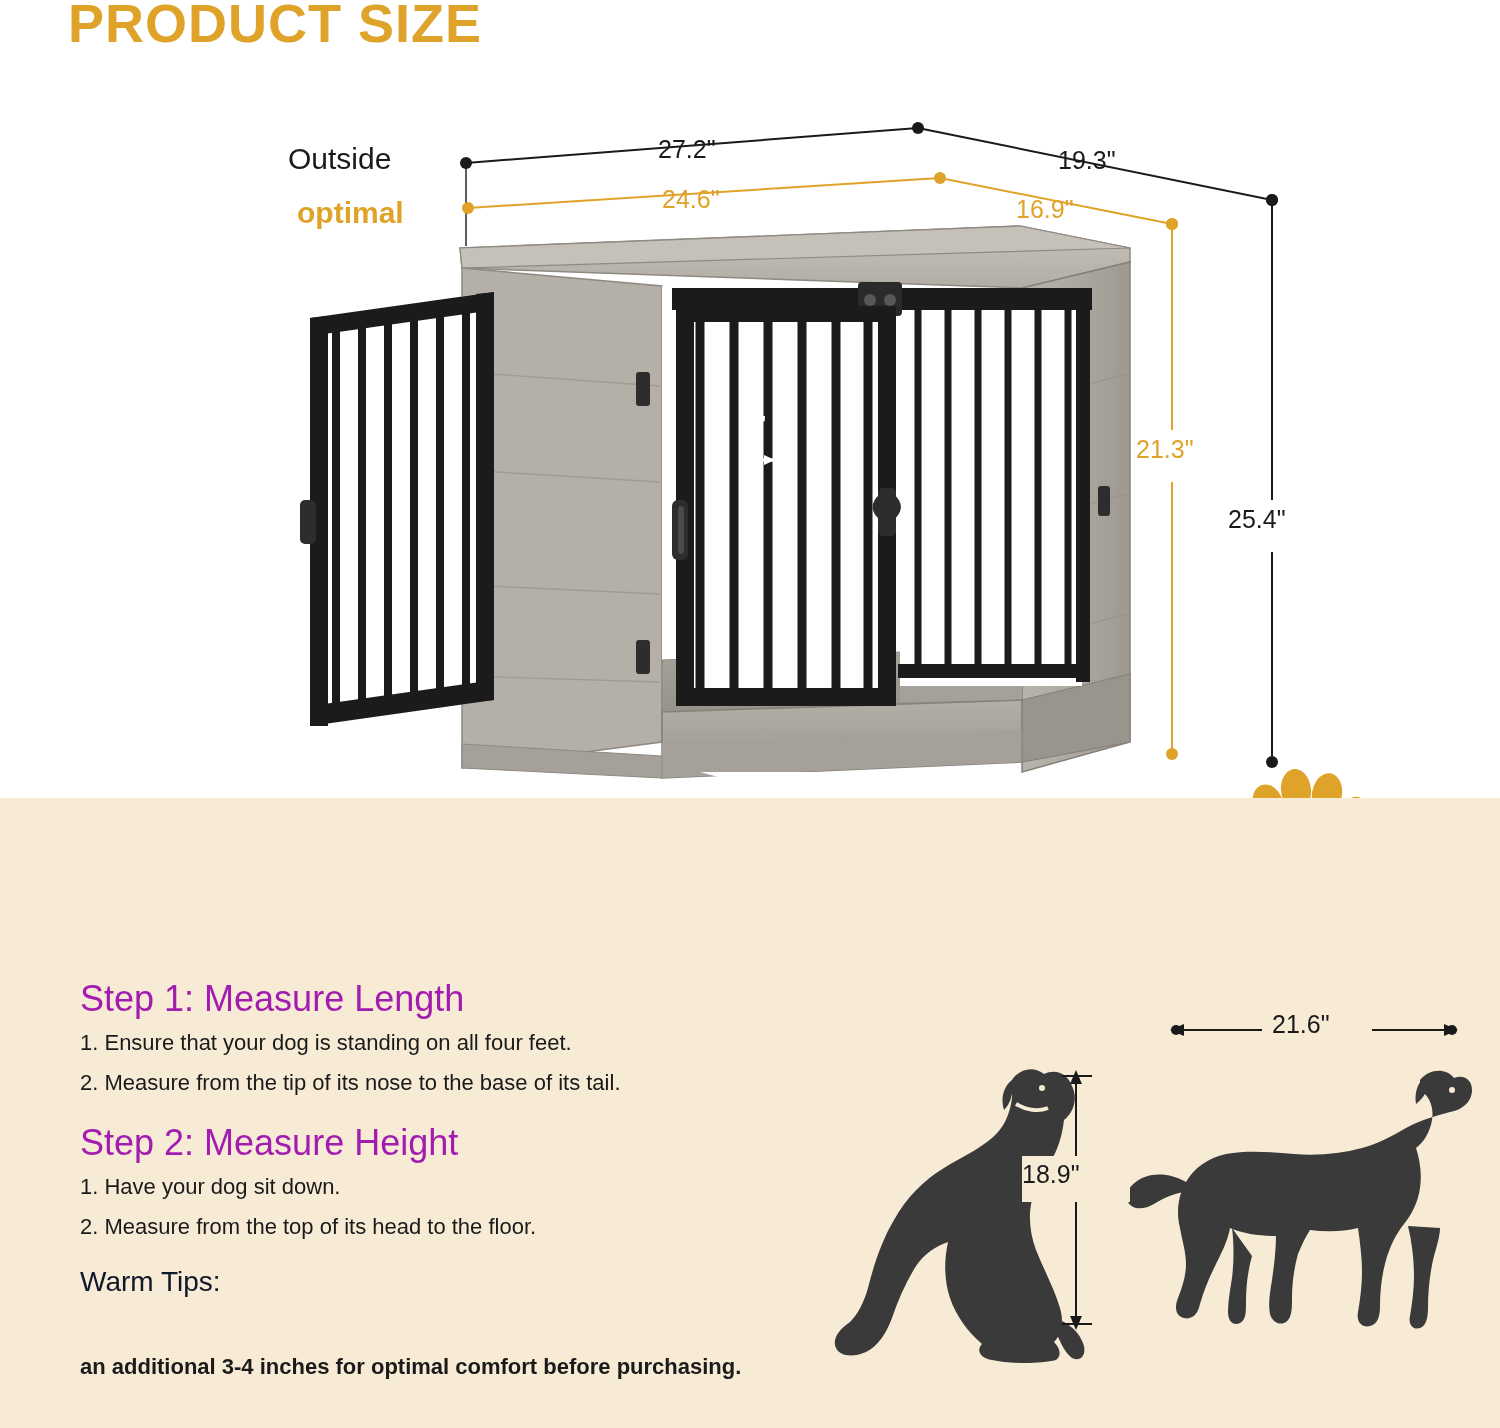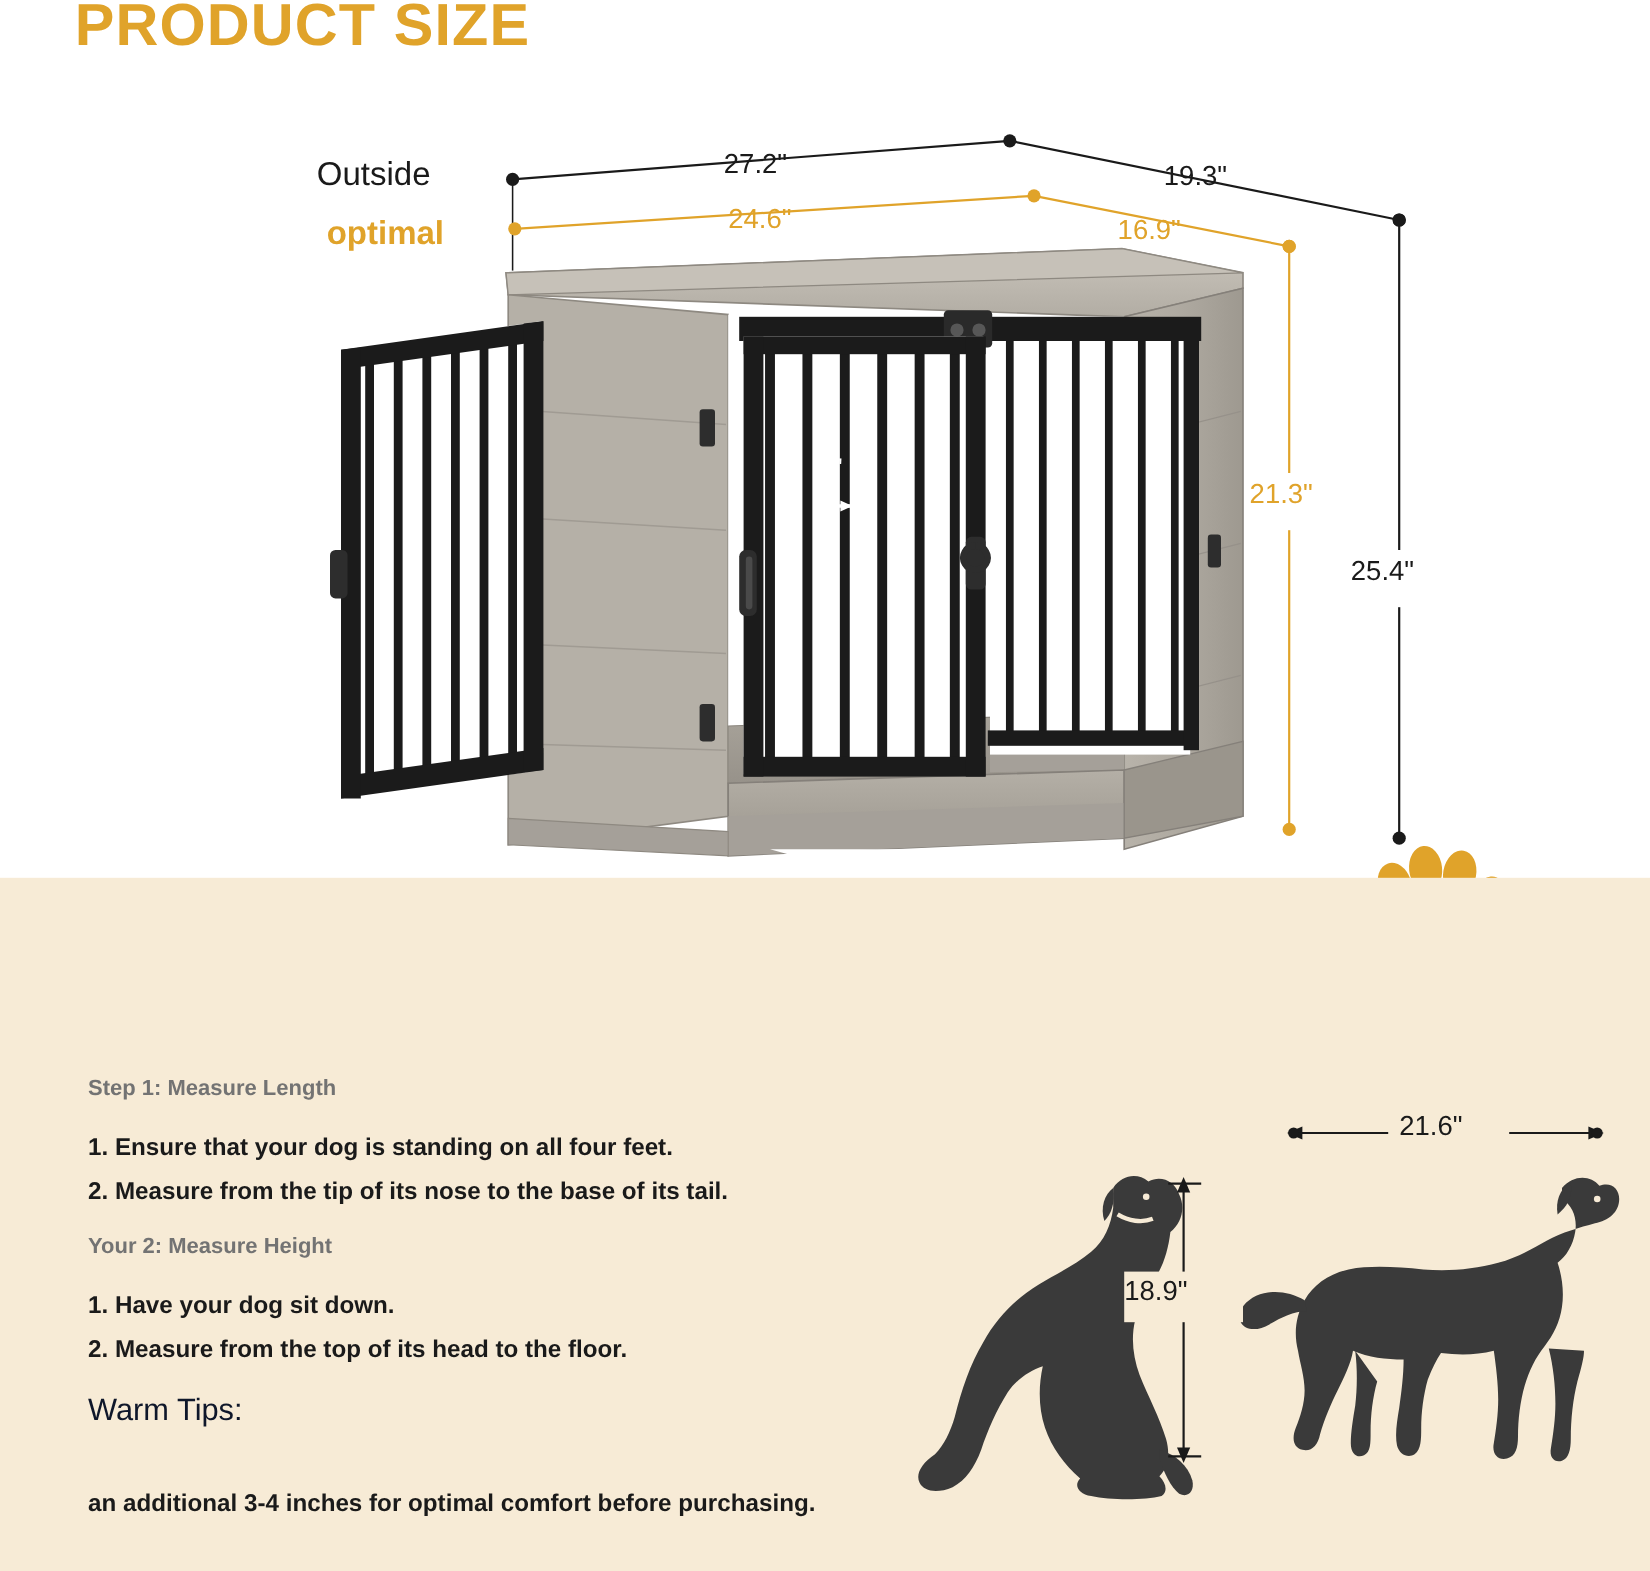--- a/index.html
+++ b/index.html
@@ -47,25 +47,25 @@
   #lower {
     position: absolute; left: 0; top: 798px; width: 1500px; height: 630px;
     background: #F7EBD6;
   }
   #lower-head {
     position: absolute; left: 80px; top: 118px;
     font-size: 37px; font-weight: 700; color: #E0A32A;
   }
   .step-head {
     position: absolute; left: 80px;
-    font-size: 20px; color: #737373; font-weight: 700;
+    font-size: 36px; color: #a21caf; font-weight: 400;
   }
   .step-line {
     position: absolute; left: 80px;
-    font-size: 22px; color: #1a1a1a; font-weight: 700;
+    font-size: 22px; color: #1a1a1a; font-weight: 400;
   }
   .tips-head {
     position: absolute; left: 80px; top: 468px;
     font-size: 28px; color: #0f172a;
   }
   .tips-line {
     position: absolute; left: 80px;
     font-size: 22px; color: #1a1a1a; font-weight: 700;
   }
 
@@ -242,21 +242,21 @@
   </svg>
   <div id="paw-weight">30 LB</div>
 
   <div id="lower">
 
 
     <div class="step-head" style="top:180px;">Step 1: Measure Length</div>
     <div class="step-line" style="top:232px;">1. Ensure that your dog is standing on all four feet.</div>
     <div class="step-line" style="top:272px;">2. Measure from the tip of its nose to the base of its tail.</div>
 
-    <div class="step-head" style="top:324px;">Your 2: Measure Height</div>
+    <div class="step-head" style="top:324px;">Step 2: Measure Height</div>
     <div class="step-line" style="top:376px;">1. Have your dog sit down.</div>
     <div class="step-line" style="top:416px;">2. Measure from the top of its head to the floor.</div>
 
     <div class="tips-head">Warm Tips:</div>
     <div class="tips-line" style="top:556px;">an additional 3-4 inches for optimal comfort before purchasing.</div>
 
     <svg width="1500" height="630" viewBox="0 0 1500 630" style="position:absolute;left:0;top:0;">
 
       <g fill="#3A3A3A">
         <path d="M1012,282

